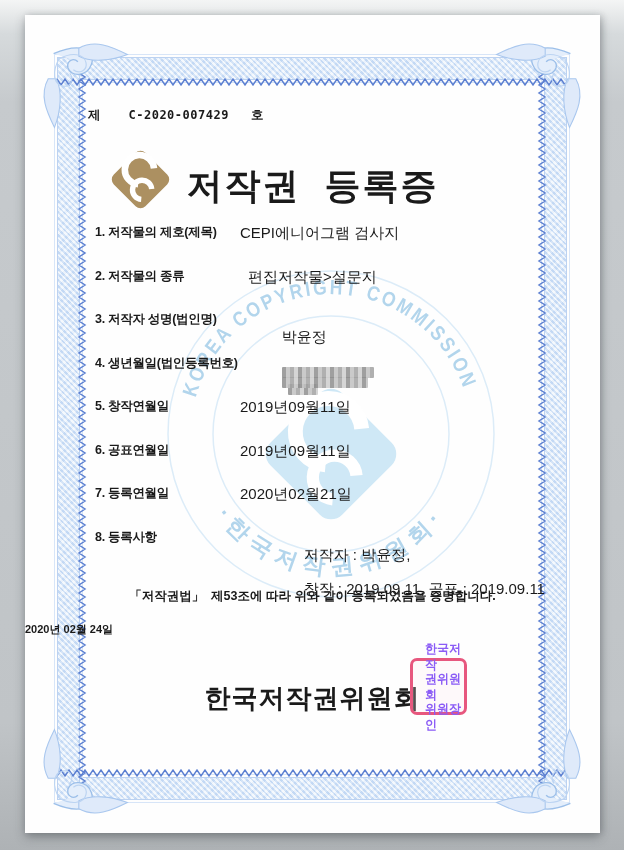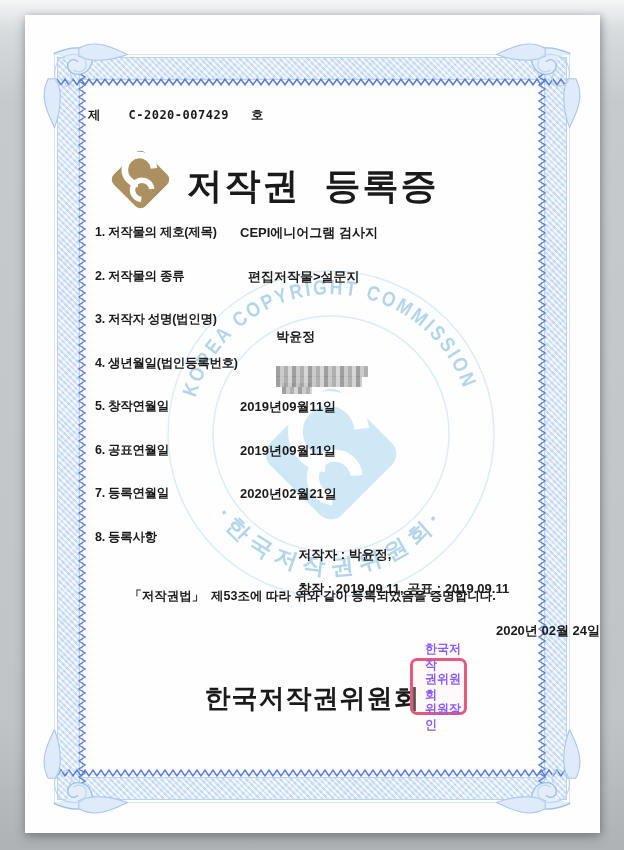--- a/index.html
+++ b/index.html
@@ -34,30 +34,30 @@
   .watermark{position:absolute;left:136px;top:249px;pointer-events:none;}
   
   .content{position:absolute;inset:0;z-index:3;}
   .docno{position:absolute;left:63px;top:92px;display:flex;align-items:baseline;font-size:12.5px;font-weight:700;}
   .docno .num{font-family:"DejaVu Sans Mono",monospace;font-size:12px;letter-spacing:.5px;margin:0 22px 0 28px;}
   .logo{position:absolute;left:77px;top:126px;}
   .title{position:absolute;left:0;top:147px;width:100%;text-align:center;font-size:36px;font-weight:700;
     letter-spacing:2px;white-space:pre;}
   .frow{position:absolute;left:70px;width:470px;display:flex;align-items:flex-start;}
   .frow .lbl{width:145px;flex:none;font-size:12.5px;font-weight:700;letter-spacing:-.3px;}
-  .frow .valwrap{font-size:13px;font-weight:700;white-space:pre;line-height:17px;}
+  .frow .valwrap{font-size:15px;font-weight:400;white-space:pre;line-height:17px;}
   .redact{display:inline-block;height:11px;border-radius:1px;opacity:.85;vertical-align:middle;
     background-image:
       repeating-linear-gradient(90deg,#8f8f8f 0 4px,#c2c2c2 4px 8px,#a3a3a3 8px 12px,#cecece 12px 16px),
       repeating-linear-gradient(0deg,rgba(255,255,255,.5) 0 3px,rgba(60,60,60,.22) 3px 6px);}
   .r1{top:209px;} .r2{top:253px;gap:8px;} .r3{top:296px;} .r4{top:340px;}
   .r5{top:383px;} .r6{top:427px;} .r7{top:470px;} .r8{top:514px;gap:22px;}
   .statement{position:absolute;left:0;top:573px;width:100%;text-align:center;
     font-size:12.5px;font-weight:700;white-space:pre;}
-  .issue-date{position:absolute;left:0;top:607px;width:100%;text-align:right;font-size:13px;font-weight:700;}
+  .issue-date{position:absolute;left:0;top:607px;width:100%;text-align:left;font-size:11px;font-weight:700;}
   .issuer{position:absolute;left:0;top:666px;width:100%;text-align:center;font-size:26px;font-weight:800;letter-spacing:1px;}
   .seal{position:absolute;left:385px;top:643px;width:57px;height:57px;box-sizing:border-box;
     border:3px solid #e7577e;border-radius:7px;display:flex;flex-direction:column;justify-content:center;
     align-items:center;color:#8b5cf6;background:rgba(255,235,240,.25);padding-left:12px;}
   .seal span{font-size:12px;font-weight:800;line-height:15px;letter-spacing:0;transform:scaleY(1.05);}
 </style>
 </head>
 <body>
 
 <div class="screen">

